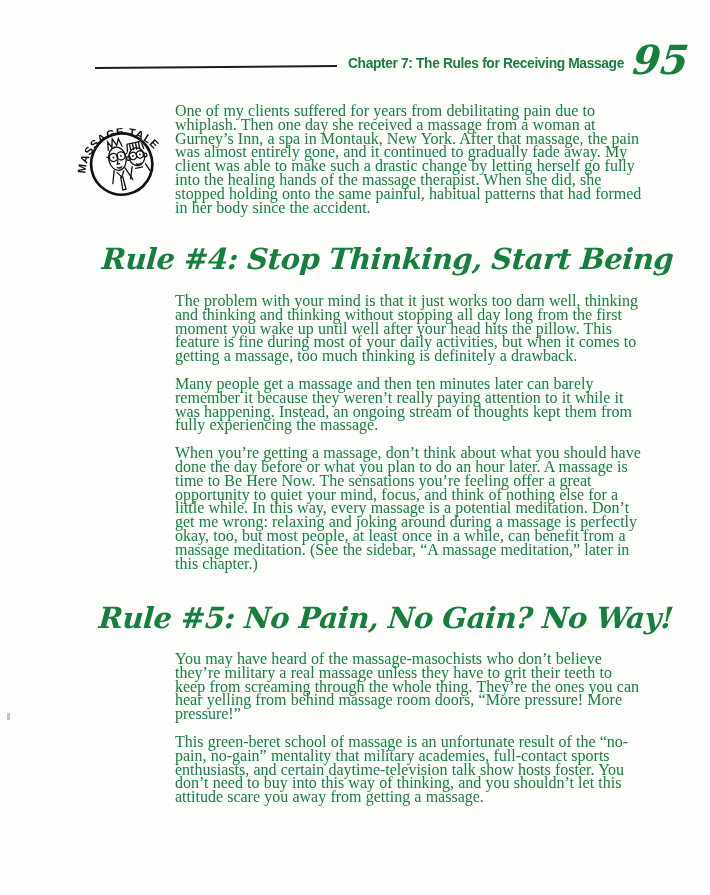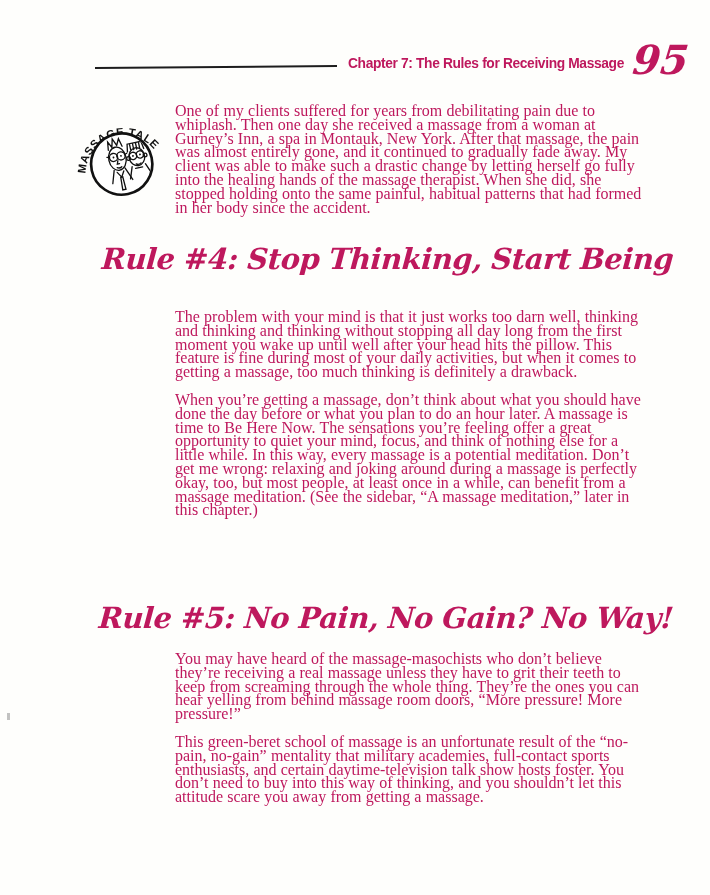--- a/index.html
+++ b/index.html
@@ -2,21 +2,21 @@
 <html><head>
 <meta charset="utf-8">
 <title>Book Page</title>
 <style>
   html,body { margin:0; padding:0; background:#e8e8e6; }
   .page {
     position:relative;
     width:710px; height:895px;
     margin:0 auto;
     background:#fefefc;
-    color:#be185d;
+    color:#15803d;
     font-family:"Liberation Serif", serif;
     overflow:hidden;
     box-shadow:0 0 6px rgba(0,0,0,.25);
   }
   
   .header-rule {
     position:absolute; left:95px; top:66px;
     width:242px; height:2.4px;
     background:#1d1d1d;
     transform:rotate(-0.5deg);
@@ -37,21 +37,21 @@
     font-style:italic; font-weight:bold;
     font-size:40px; line-height:1;
     transform:skewX(-6deg);
   }
   
   .tale-icon { position:absolute; left:72px; top:101px; width:96px; height:100px; }
   .tale-icon svg { width:100%; height:100%; }
   
   .body-col { position:absolute; width:468px; left:175px; }
   .tale-par { top:104px; }
-  .sec0-body { top:294px;margin-top:16px; }
+  .sec0-body { top:294px; }
   .sec1-body { top:652px; }
   .para {
     margin:0 0 14px 0;
     font-size:16px; line-height:13.8px;
     text-align:left;
     word-spacing:0.2px;
   }
   .ital { }
   
   .rule-heading {
@@ -123,23 +123,24 @@
         </g>
       </g>
     </svg>
   </div>
 
   <p class="body-col tale-par para">One of my clients suffered for years from debilitating pain due to whiplash. Then one day she received a massage from a woman at Gurney’s Inn, a spa in Montauk, New York. After that massage, the pain was almost entirely gone, and it continued to gradually fade away. My client was able to make such a drastic change by letting herself go fully into the healing hands of the massage therapist. When she did, she stopped holding onto the same painful, habitual patterns that had formed in her body since the accident.</p>
 
   <h1 class="rule-heading heading-rule4">Rule #4: Stop Thinking, Start Being</h1>
   <div class="body-col sec0-body">
     <p class="para">The problem with your mind is that it just works too darn well, thinking and thinking and thinking without stopping all day long from the first moment you wake up until well after your head hits the pillow. This feature is fine during most of your daily activities, but when it comes to getting a massage, too much thinking is definitely a drawback.</p>
+    <p class="para">Many people get a massage and then ten minutes later can barely remember it because they weren’t really paying attention to it while it was happening. Instead, an ongoing stream of thoughts kept them from fully experiencing the massage.</p>
     <p class="para"><span>When you’re getting a massage, don’t think about what you should have done the day before or what you plan to do an hour later. A massage is time to Be Here Now. The sensations you’re feeling offer a great opportunity to quiet your mind, focus, and think of nothing else for a little while. In this way, every massage is a potential meditation. Don’t get me wrong: relaxing and joking around during a massage is perfectly okay, too, but most people, at least once in a while, can benefit from a </span><span class="ital">massage meditation.</span><span> (See the sidebar, “A massage meditation,” later in this chapter.)</span></p>
   </div>
 
   <h1 class="rule-heading heading-rule5">Rule #5: No Pain, No Gain? No Way!</h1>
   <div class="body-col sec1-body">
-    <p class="para">You may have heard of the massage-masochists who don’t believe they’re receiving a real massage unless they have to grit their teeth to keep from screaming through the whole thing. They’re the ones you can hear yelling from behind massage room doors, “More pressure! More pressure!”</p>
+    <p class="para">You may have heard of the massage-masochists who don’t believe they’re military a real massage unless they have to grit their teeth to keep from screaming through the whole thing. They’re the ones you can hear yelling from behind massage room doors, “More pressure! More pressure!”</p>
     <p class="para">This green-beret school of massage is an unfortunate result of the “no-pain, no-gain” mentality that military academies, full-contact sports enthusiasts, and certain daytime-television talk show hosts foster. You don’t need to buy into this way of thinking, and you shouldn’t let this attitude scare you away from getting a massage.</p>
   </div>
 
   <span class="scan-speck"></span>
 </div>
 
 </body></html>

